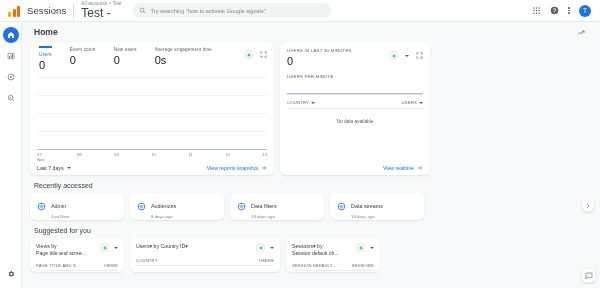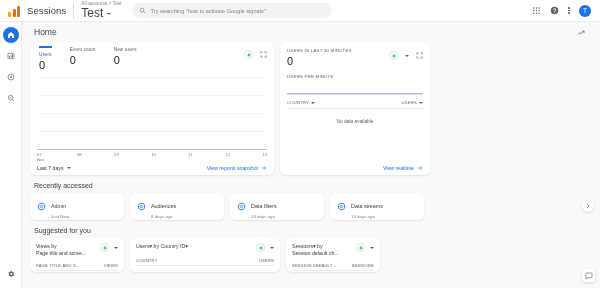--- a/index.html
+++ b/index.html
@@ -52,21 +52,21 @@
     width: 16px; height: 16px; border-radius: 50%; display: flex;
     align-items: center; justify-content: center; margin-bottom: 5px; cursor: pointer;
     color: #5f6368;
   }
   .nav-item.active { background: #1a73e8; color: #fff; }
   .sidebar .spacer { flex: 1; }
   .nav-bottom { margin-bottom: 6px; }
 
   
   .main { flex: 1; background: #f8f9fa; overflow: hidden; position: relative; padding: 0 8px; }
-  .page-head { display: flex; align-items: center; height: 20px; padding-left: 4px; }
+  .page-head { display: flex; align-items: center; height: 20px; padding-left: 4px; font-weight: bold; }
   .page-title { font-size: 8.5px; color: #3c4043; }
   .insights-icon { margin-left: auto; margin-right: 6px; cursor: pointer; color: #5f6368;}
 
   .cards-row { display: flex; gap: 6px; }
   .card { background: #fff; border-radius: 6px; box-shadow: 0 1px 2px rgba(60,64,67,.12); }
 
   
   .card-overview { width: 244px; height: 133px; padding: 5px 7px 4px; display: flex; flex-direction: column; }
   .metrics { display: flex; align-items: flex-start; position: relative; }
   .metric { margin-right: 18px; }
@@ -244,20 +244,24 @@
               <div class="val">0</div>
             </div>
             <div class="metric">
               <div class="lbl">Event count</div>
               <div class="val">0</div>
             </div>
             <div class="metric">
               <div class="lbl">New users</div>
               <div class="val">0</div>
             </div>
+            <div class="metric">
+              <div class="lbl">Average engagement time</div>
+              <div class="val">0s</div>
+            </div>
             <div class="card-actions">
               <span class="ai-badge">
                 <svg width="6" height="6" viewBox="0 0 24 24" fill="#34a853">
                     <path d="M12 2l2.4 7.6L22 12l-7.6 2.4L12 22l-2.4-7.6L2 12l7.6-2.4z"></path>
                   </svg>
               </span>
               <span class="ic">
                 <svg width="7" height="7" viewBox="0 0 24 24" fill="none" stroke="#5f6368" stroke-width="2.2">
                   <path d="M3 9V3h6M21 15v6h-6M21 9V3h-6M3 15v6h6"></path>
                 </svg>

